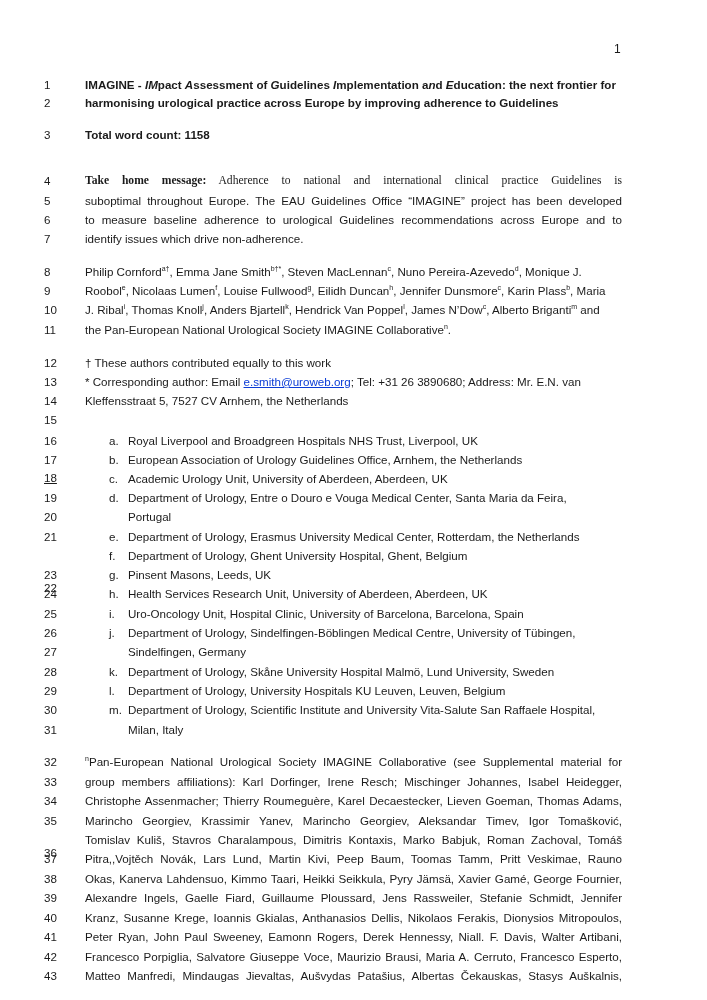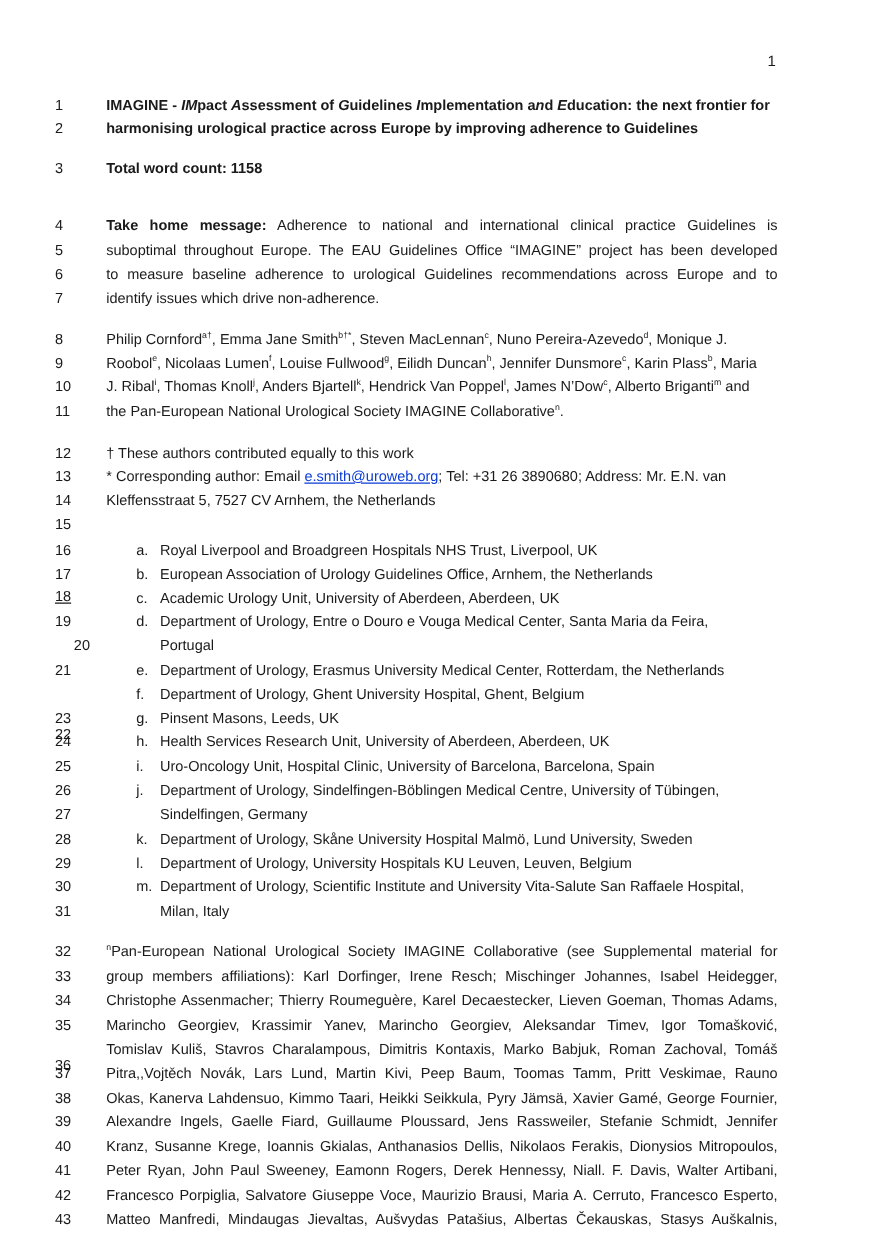--- a/index.html
+++ b/index.html
@@ -42,21 +42,21 @@
       <div class="ln" style="top: 302px;">10</div>
       <div class="ln" style="top: 322px;">11</div>
       <div class="ln" style="top: 355px;">12</div>
       <div class="ln" style="top: 374px;">13</div>
       <div class="ln" style="top: 393px;">14</div>
       <div class="ln" style="top: 412px;">15</div>
       <div class="ln" style="top: 433px;">16</div>
       <div class="ln" style="top: 452px;">17</div>
       <div class="ln" style="top: 470px; text-decoration: underline;">18</div>
       <div class="ln" style="top: 490px;">19</div>
-      <div class="ln" style="top: 509px; text-align: right;">20</div>
+      <div class="ln" style="top: 509px;">20</div>
       <div class="ln" style="top: 529px;">21</div>
       <div class="ln" style="top: 548px; margin-top: 32px;">22</div>
       <div class="ln" style="top: 567px;">23</div>
       <div class="ln" style="top: 586px;">24</div>
       <div class="ln" style="top: 606px;">25</div>
       <div class="ln" style="top: 625px;">26</div>
       <div class="ln" style="top: 644px;">27</div>
       <div class="ln" style="top: 664px;">28</div>
       <div class="ln" style="top: 683px;">29</div>
       <div class="ln" style="top: 702px;">30</div>
@@ -71,21 +71,21 @@
       <div class="ln" style="top: 890px;">39</div>
       <div class="ln" style="top: 910px;">40</div>
       <div class="ln" style="top: 929px;">41</div>
       <div class="ln" style="top: 949px;">42</div>
       <div class="ln" style="top: 968px;">43</div>
     </div>
   <div id="content">
       <div class="tx bold" style="top: 77px;"><span>IMAGINE - </span><span class="it">IM</span><span>pact </span><span class="it">A</span><span>ssessment of </span><span class="it">G</span><span>uidelines </span><span class="it">I</span><span>mplementation a</span><span class="it">n</span><span>d </span><span class="it">E</span><span>ducation: the next frontier for</span></div>
       <div class="tx bold" style="top: 95px;">harmonising urological practice across Europe by improving adherence to Guidelines</div>
       <div class="tx bold" style="top: 127px;">Total word count: 1158</div>
-      <div class="tx just" style="top: 173px;"><span class="bold">Take home message:</span><span> Adherence to national and international clinical practice Guidelines is</span></div>
+      <div class="tx just" style="top: 173px; font-family: Liberation Serif, serif;"><span class="bold">Take home message:</span><span> Adherence to national and international clinical practice Guidelines is</span></div>
       <div class="tx just" style="top: 193px;">suboptimal throughout Europe. The EAU Guidelines Office “IMAGINE” project has been developed</div>
       <div class="tx just" style="top: 212px;">to measure baseline adherence to urological Guidelines recommendations across Europe and to</div>
       <div class="tx" style="top: 231px;">identify issues which drive non-adherence.</div>
       <div class="tx" style="top: 264px;"><span>Philip Cornford</span><sup>a†</sup><span>, Emma Jane Smith</span><sup>b†*</sup><span>, Steven MacLennan</span><sup>c</sup><span>, Nuno Pereira-Azevedo</span><sup>d</sup><span>, Monique J.</span></div>
       <div class="tx" style="top: 283px;"><span>Roobol</span><sup>e</sup><span>, Nicolaas Lumen</span><sup>f</sup><span>, Louise Fullwood</span><sup>g</sup><span>, Eilidh Duncan</span><sup>h</sup><span>, Jennifer Dunsmore</span><sup>c</sup><span>, Karin Plass</span><sup>b</sup><span>, Maria</span></div>
       <div class="tx" style="top: 302px;"><span>J. Ribal</span><sup>i</sup><span>, Thomas Knoll</span><sup>j</sup><span>, Anders Bjartell</span><sup>k</sup><span>, Hendrick Van Poppel</span><sup>l</sup><span>, James N’Dow</span><sup>c</sup><span>, Alberto Briganti</span><sup>m</sup><span> and</span></div>
       <div class="tx" style="top: 322px;"><span>the Pan-European National Urological Society IMAGINE Collaborative</span><sup>n</sup><span>.</span></div>
       <div class="tx" style="top: 355px;">† These authors contributed equally to this work</div>
       <div class="tx" style="top: 374px;"><span>* Corresponding author: Email </span><a class="email" href="#">e.smith@uroweb.org</a><span>; Tel: +31 26 3890680; Address: Mr. E.N. van</span></div>
       <div class="tx" style="top: 393px;">Kleffensstraat 5, 7527 CV Arnhem, the Netherlands</div>

